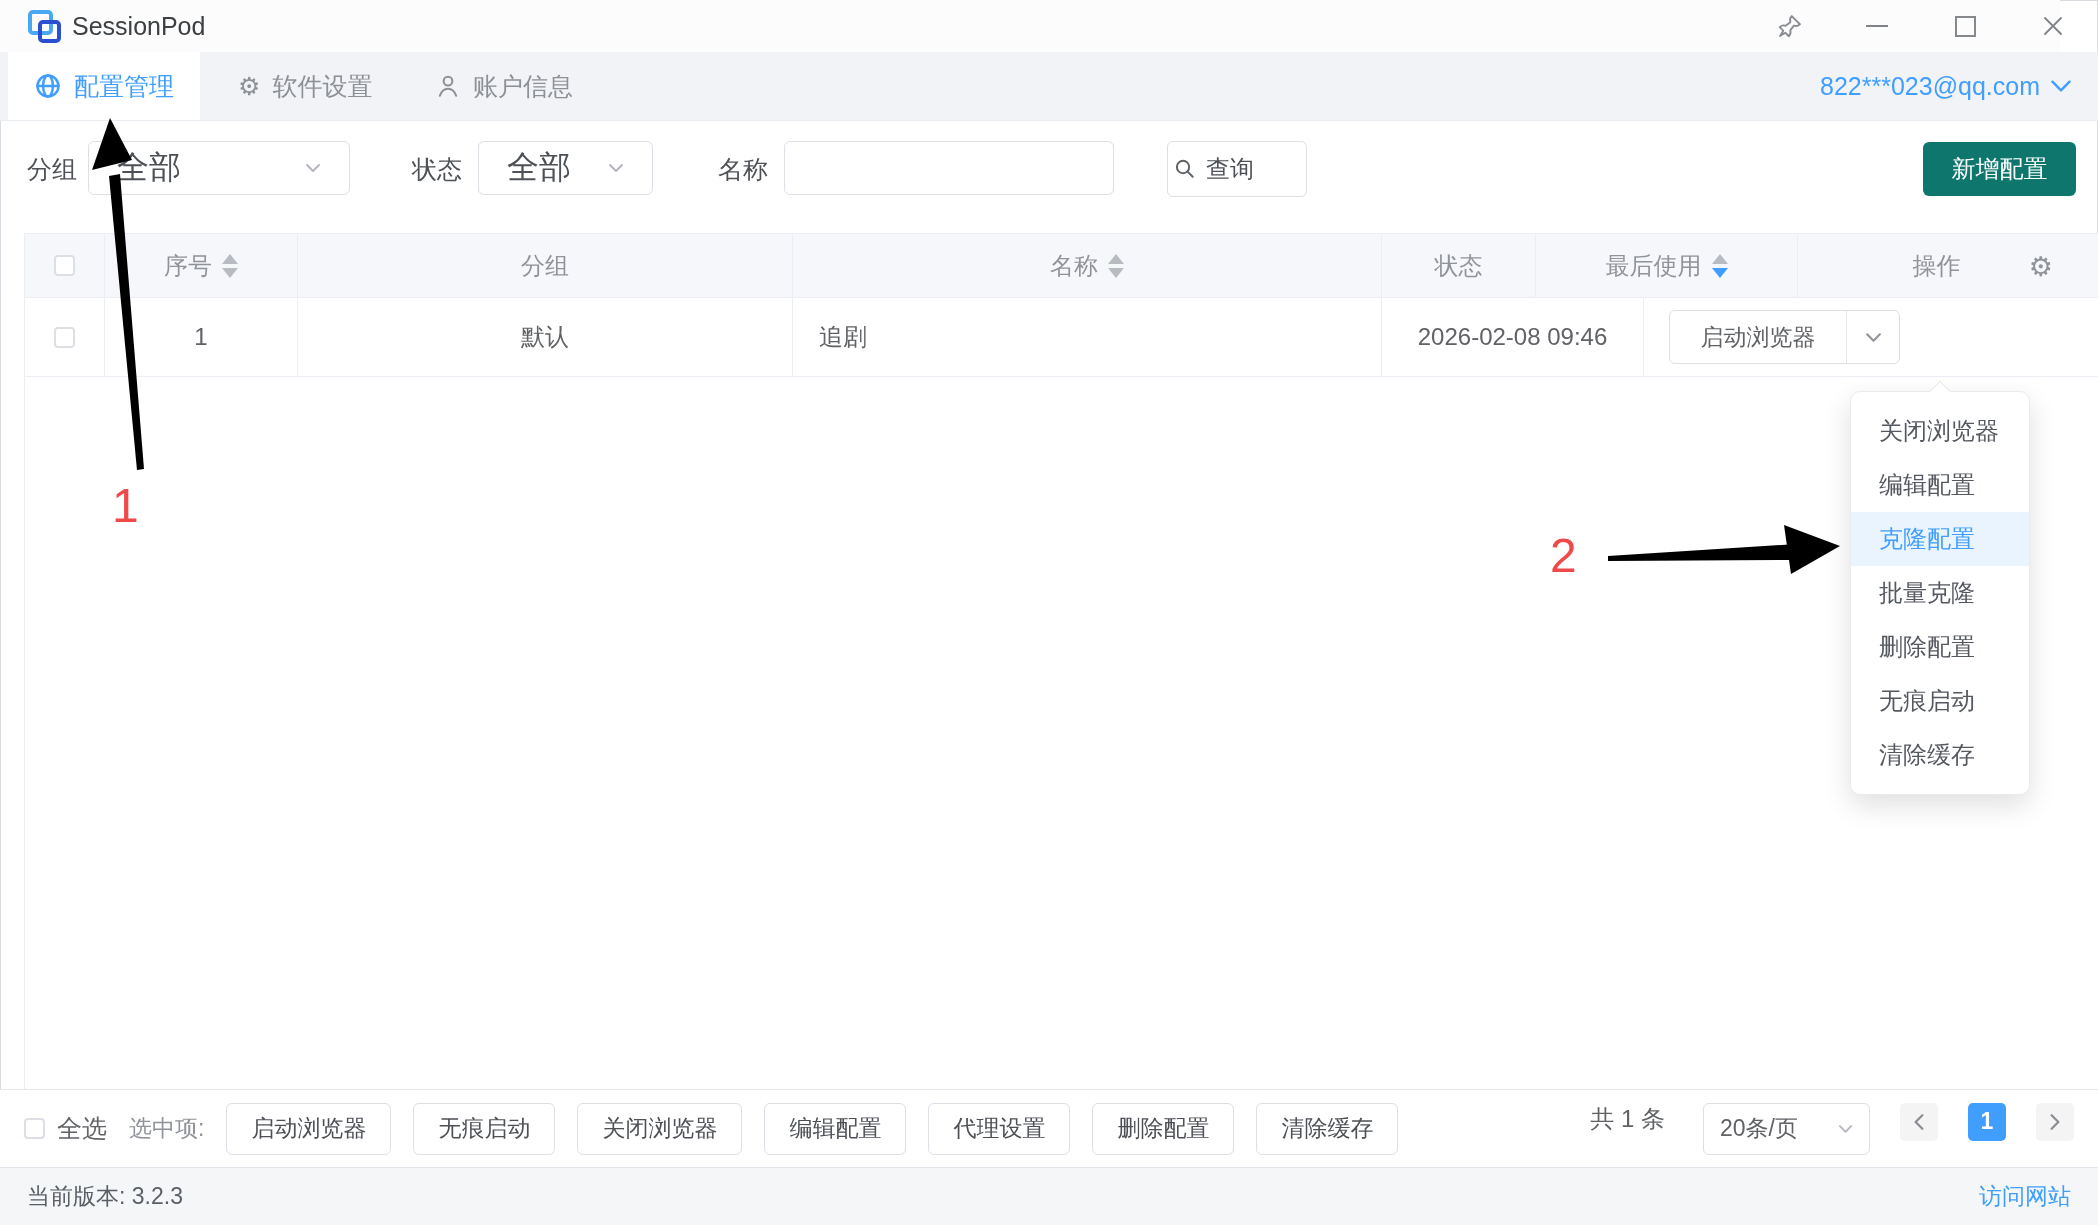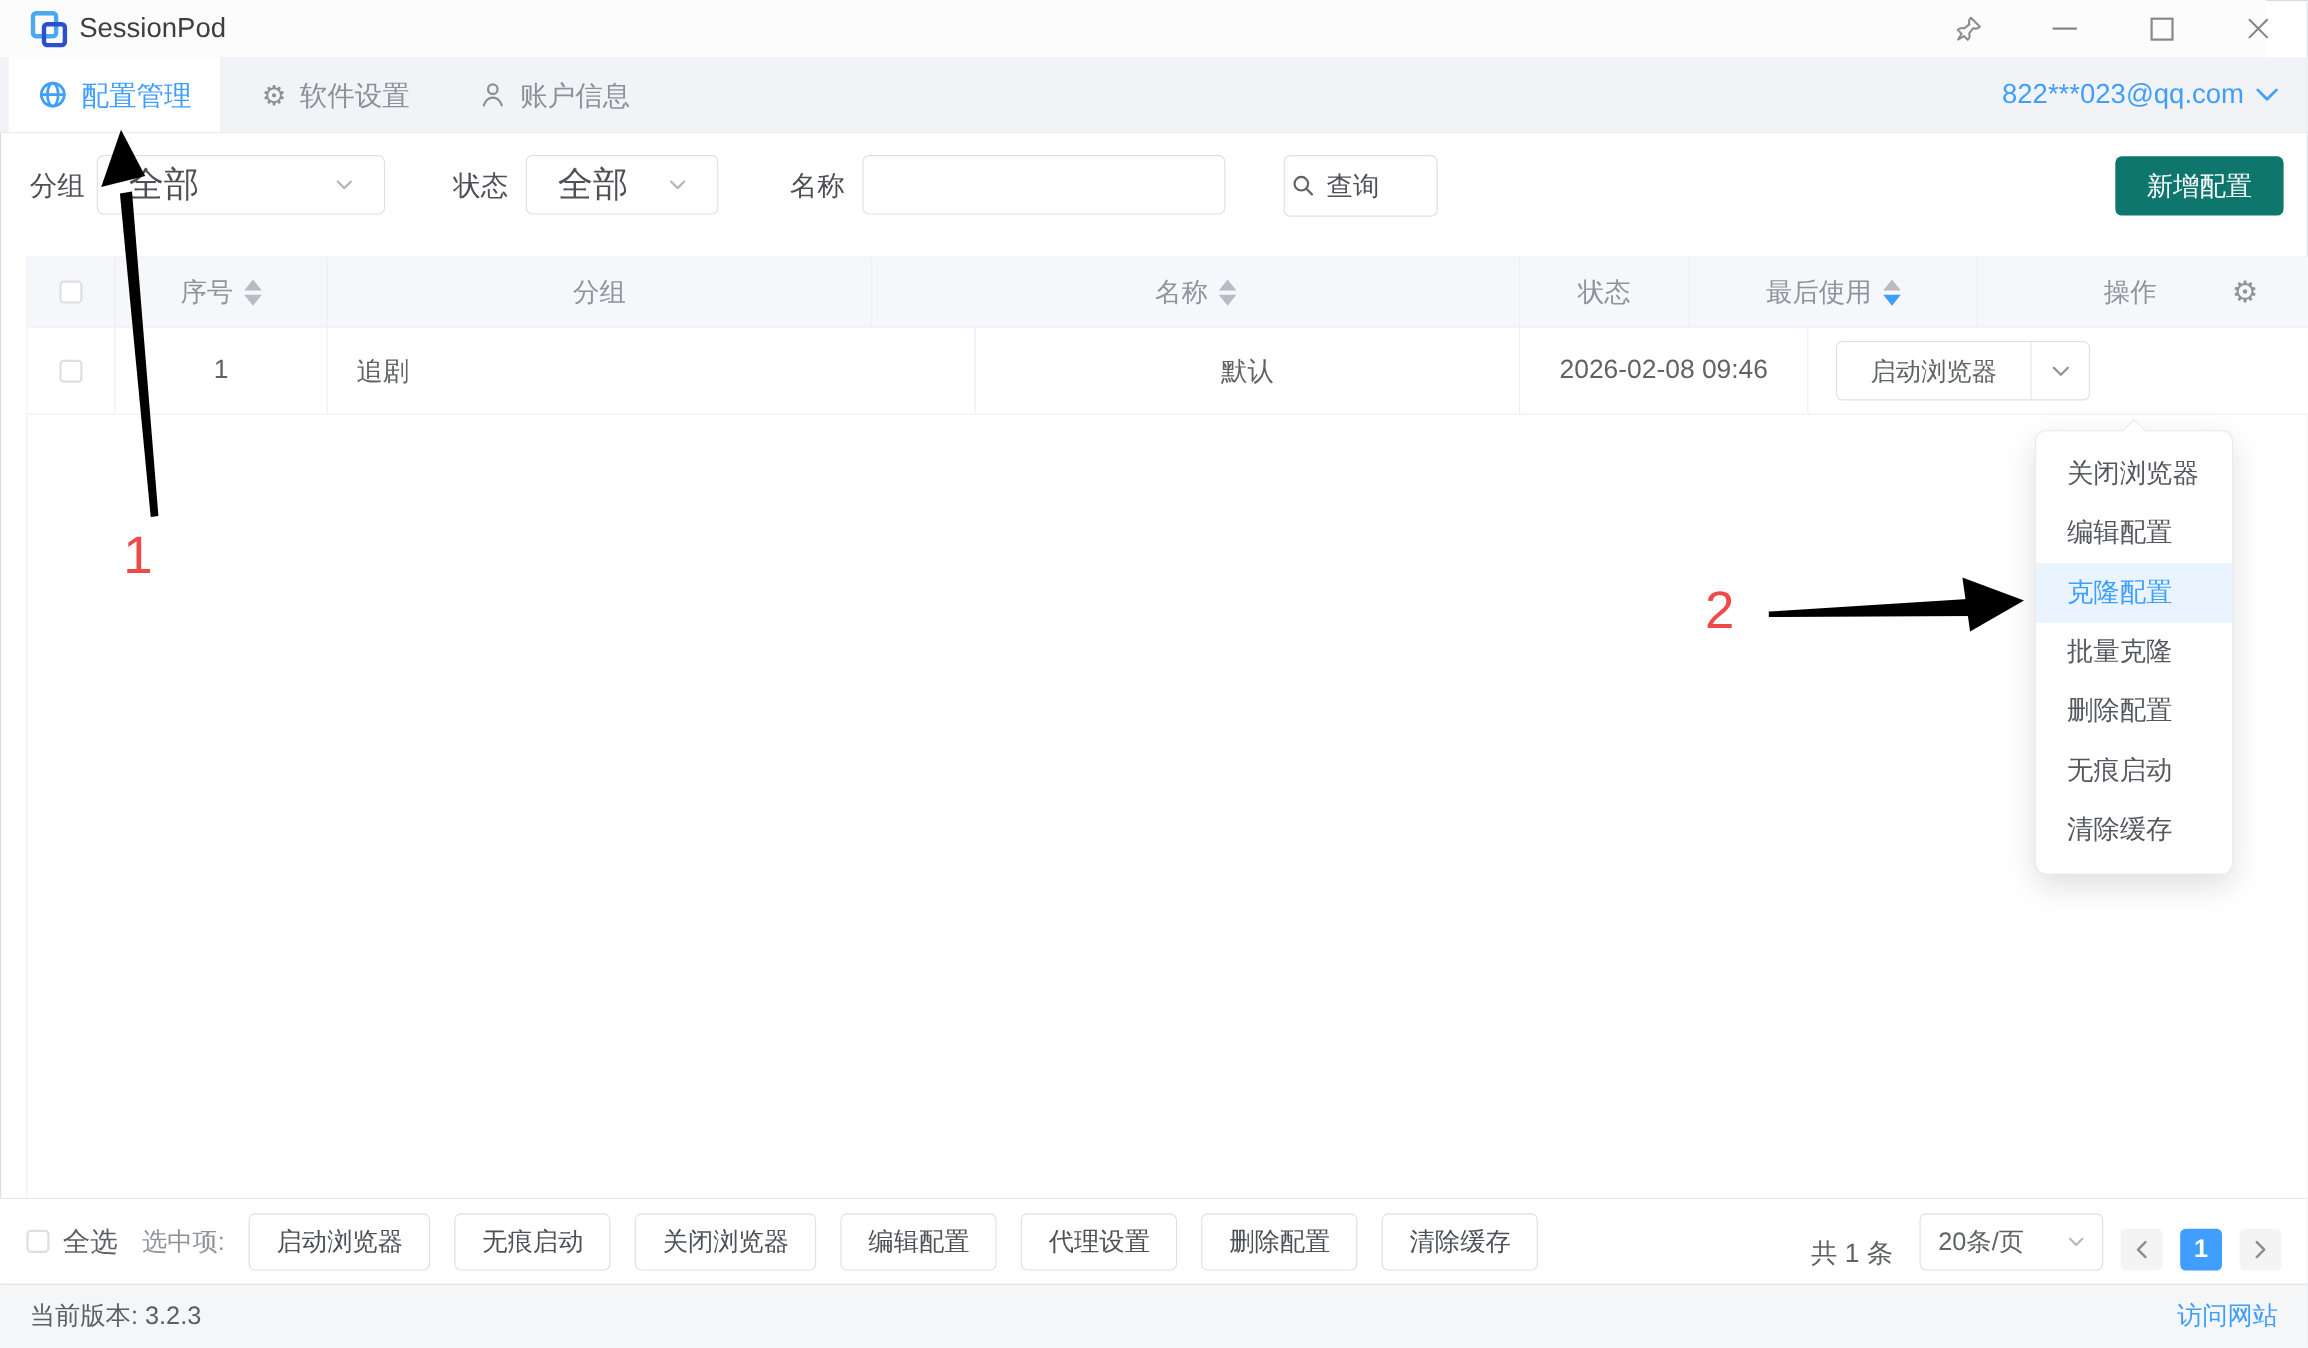--- a/index.html
+++ b/index.html
@@ -82,21 +82,21 @@
   .menu-item.hl{background:#e9f4ff;color:#409eff;}
 
   
   .toolbar{position:absolute;left:0;top:1089px;width:2098px;height:78px;border-top:1px solid #e4e7ed;
            background:#fff;display:flex;align-items:center;box-sizing:border-box;}
   .tb-left{display:flex;align-items:center;margin-left:24px;gap:22px;}
   .tb-selectall{display:flex;align-items:center;gap:12px;font-size:25px;color:#606266;}
   .tb-selected{font-size:23px;color:#909399;}
   .tb-btn{height:52px;padding:0 24px;border:1px solid #dcdfe6;border-radius:6px;background:#fff;
           font-size:23px;color:#4d5156;display:flex;align-items:center;font-family:inherit;cursor:pointer;}
-  .tb-right{margin-left:auto;margin-right:24px;display:flex;align-items:flex-end;gap:16px;}
+  .tb-right{margin-left:auto;margin-right:24px;display:flex;align-items:flex-start;gap:30px;}
   .pg-total{font-size:24px;color:#606266;margin-right:8px;}
   .pg-size{width:167px;height:52px;border:1px solid #dcdfe6;border-radius:6px;display:flex;align-items:center;
            justify-content:space-between;padding:0 16px;box-sizing:border-box;font-size:23px;color:#606266;}
   .pg-btn{width:38px;height:38px;border-radius:5px;background:#f4f4f5;display:flex;align-items:center;
           justify-content:center;cursor:pointer;}
   .pg-page{width:38px;height:38px;border-radius:5px;background:#409eff;color:#fff;font-size:23px;
            display:flex;align-items:center;justify-content:center;font-weight:bold;cursor:pointer;}
 
   
   .statusbar{position:absolute;left:0;top:1167px;width:2098px;height:58px;background:#f4f6f8;
@@ -240,22 +240,22 @@
         <span>操作</span>
         <span class="gear hdr-gear">⚙</span>
       </div>
     </div>
 
     <div class="trow">
       <div class="cell c-check">
         <div class="checkbox"></div>
       </div>
       <div class="cell c-index">1</div>
+      <div class="cell c-group">默认</div>
       <div class="cell c-name">追剧</div>
-      <div class="cell c-group">默认</div>
       <div class="cell c-used">2026-02-08 09:46</div>
       <div class="cell c-ops">
         <div class="split-btn">
           <div class="split-main">启动浏览器</div>
           <div class="split-arrow">
             <svg width="17" height="11" viewBox="0 0 16 10">
               <path class="icon-stroke" stroke="#909399" stroke-width="2" d="M2 2 L8 8 L14 2"></path>
             </svg>
           </div>
         </div>

